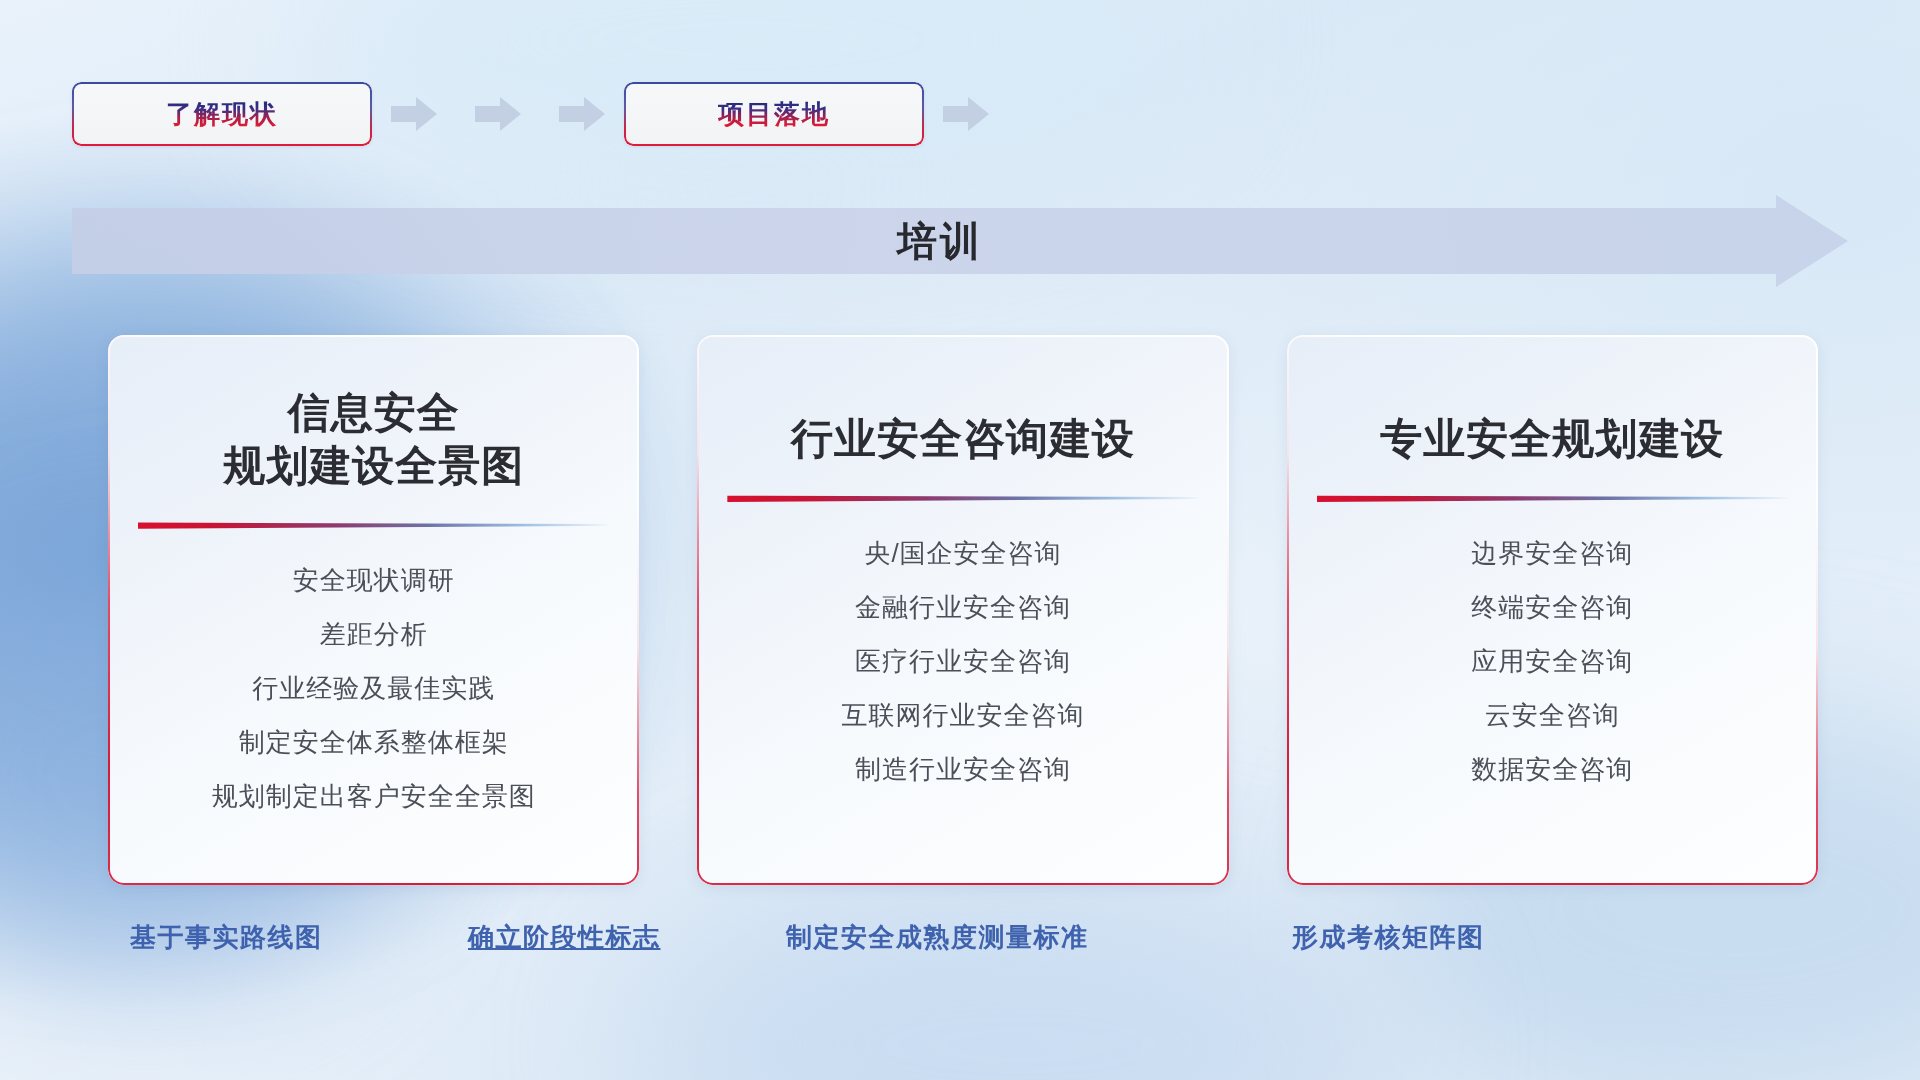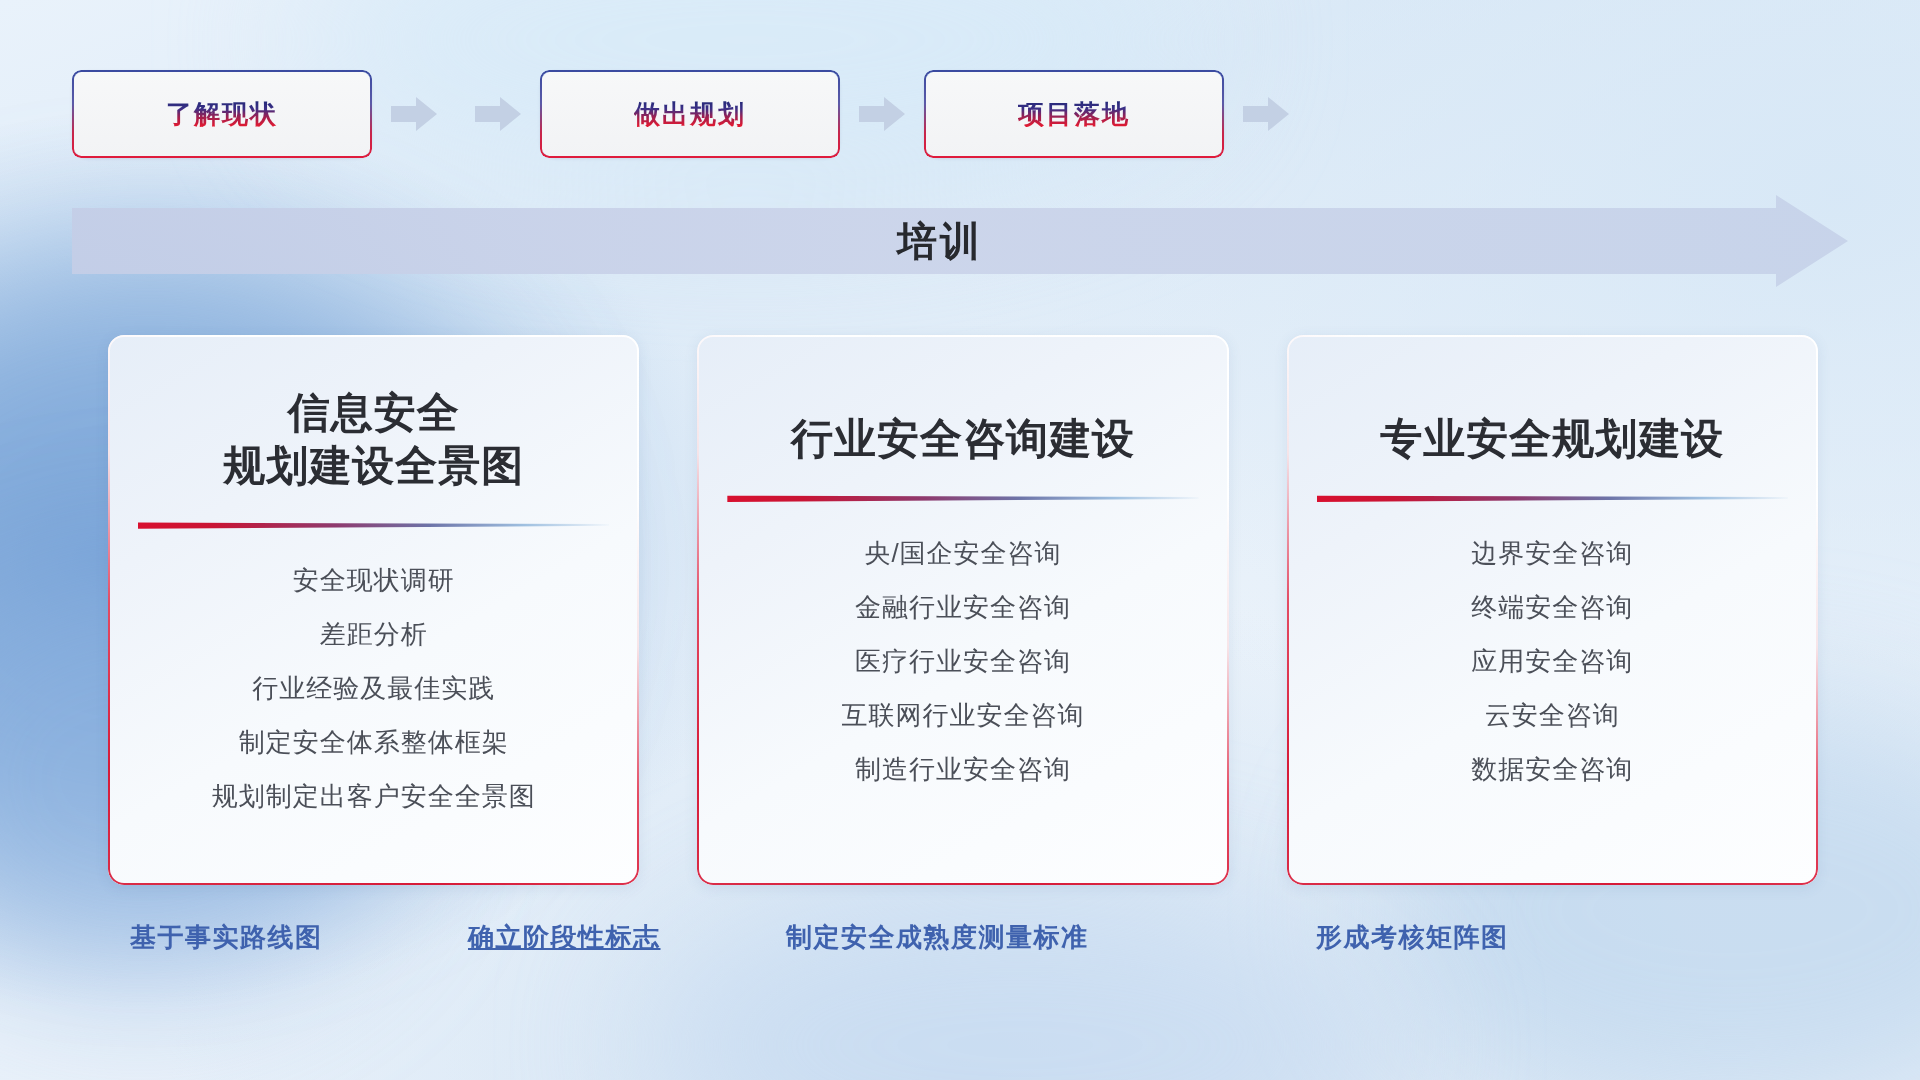--- a/index.html
+++ b/index.html
@@ -42,22 +42,22 @@
     left: 72px;
     top: 80px;
     width: 1776px;
     height: 68px;
     display: flex;
     align-items: center;
   }
   .step-chip {
     flex: 0 0 auto;
     width: 300px;
-    height: 88px;
-    border-radius: 16px;
+    height: 64px;
+    border-radius: 9px;
     background: linear-gradient(180deg, #f7f8f9 0%, #f2f3f5 100%);
     display: flex;
     align-items: center;
     justify-content: center;
     position: relative;
     box-shadow: 0 1px 3px rgba(40,70,110,0.10);
   }
   
   .step-chip::before {
     content: "";
@@ -216,21 +216,21 @@
     font-weight: 700;
     color: #3f62ae;
     letter-spacing: 1.5px;
     white-space: nowrap;
     line-height: 36px;
     text-align: right;
   }
   .f0 { left: 130px; }
   .f1 { left: 468px; text-decoration: underline; }
   .f2 { left: 786px; }
-  .f3 { left: 1292px; margin-left: 24px; }
+  .f3 { left: 1292px; }
 </style>
 </head>
 <body>
 
 <div id="stage">
 
   <div class="blob blob-a"></div>
   <div class="blob blob-b"></div>
   <div class="blob blob-c"></div>
   <div class="blob blob-d"></div>
@@ -248,23 +248,20 @@
       </svg>
     </div>
 
 
     <div class="step-arrow">
       <svg width="46" height="34" viewBox="0 0 46 34" aria-hidden="true">
         <polygon points="0,9 25,9 25,0 46,17 25,34 25,25 0,25" fill="#c3d0e4"></polygon>
       </svg>
     </div>
 
-    <div class="step-chip">
-      <span class="step-label">做出规划</span>
-    </div>
 
     <div class="step-arrow">
       <svg width="46" height="34" viewBox="0 0 46 34" aria-hidden="true">
         <polygon points="0,9 25,9 25,0 46,17 25,34 25,25 0,25" fill="#c3d0e4"></polygon>
       </svg>
     </div>
 
     <div class="step-chip">
       <span class="step-label">项目落地</span>
     </div>

